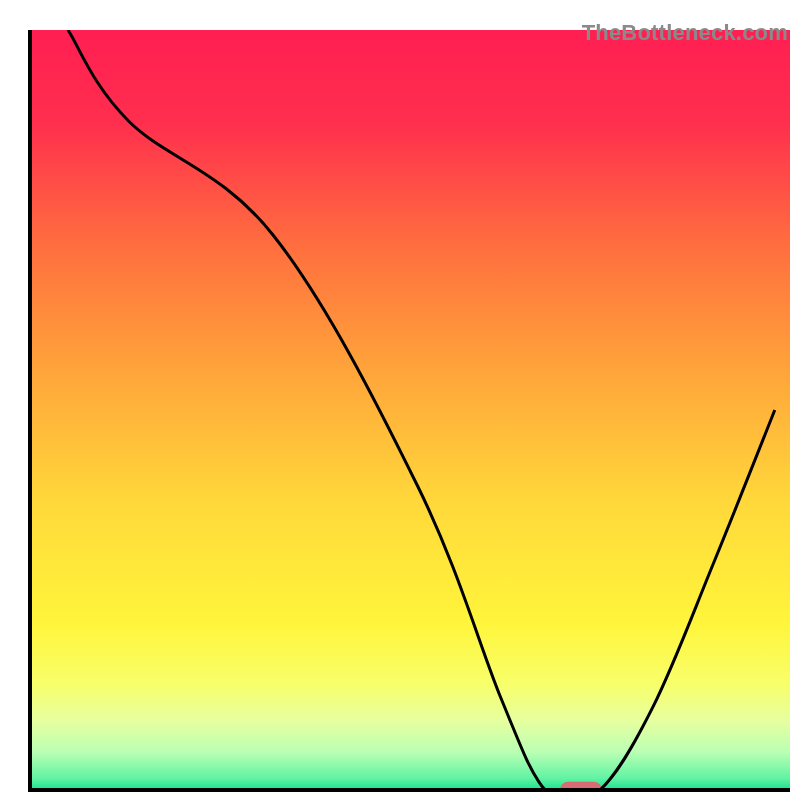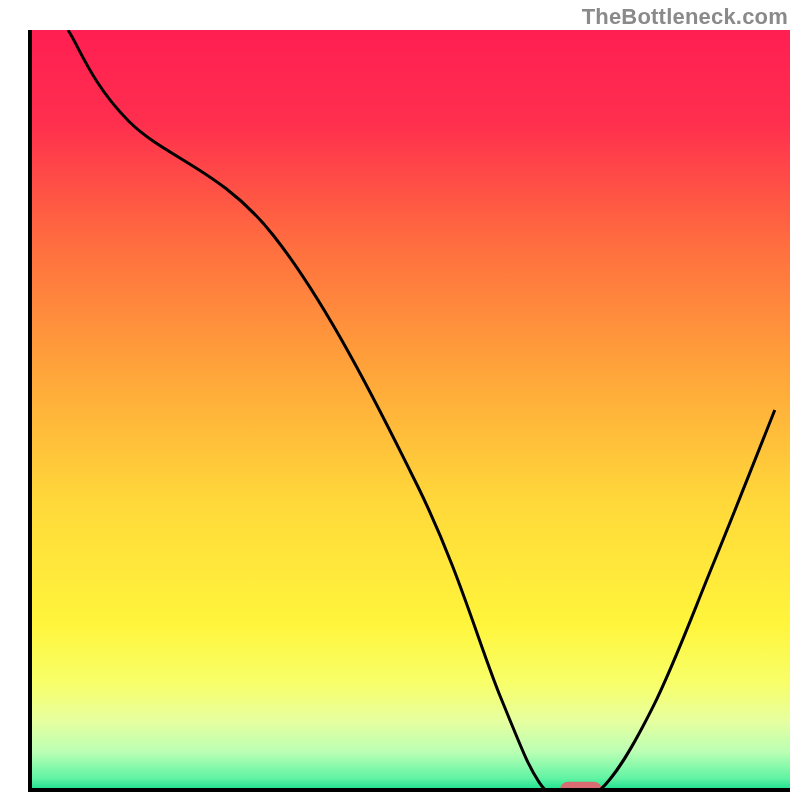--- a/index.html
+++ b/index.html
@@ -10,21 +10,21 @@
     background: #fff;
     font-family: Arial, Helvetica, sans-serif;
   }
   .container {
     position: relative;
     width: 800px;
     height: 800px;
   }
   .watermark {
     position: absolute;
-    top: 4px;
+    top: 20px;
     right: 12px;
     font-size: 22px;
     font-weight: 600;
     color: #8a8a8a;
     letter-spacing: 0.2px;
     z-index: 10;
   }
   svg {
     position: absolute;
     top: 0;

